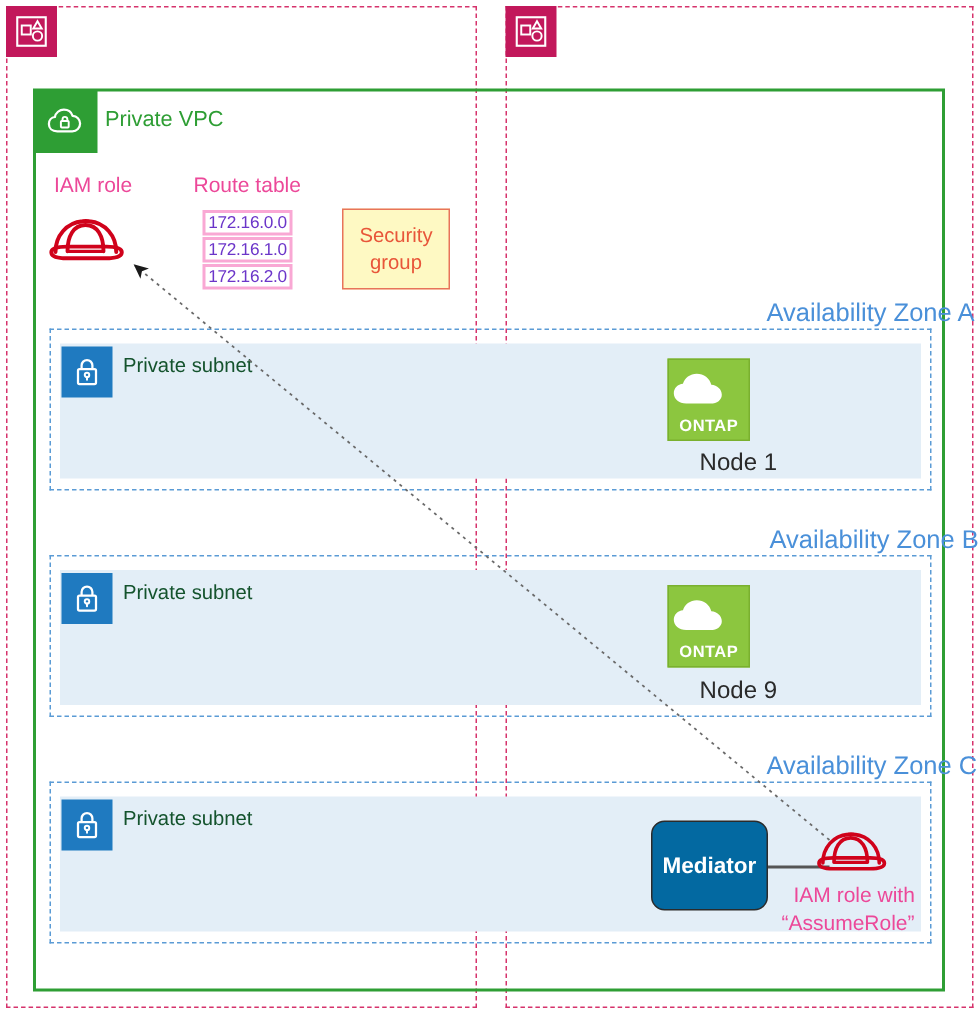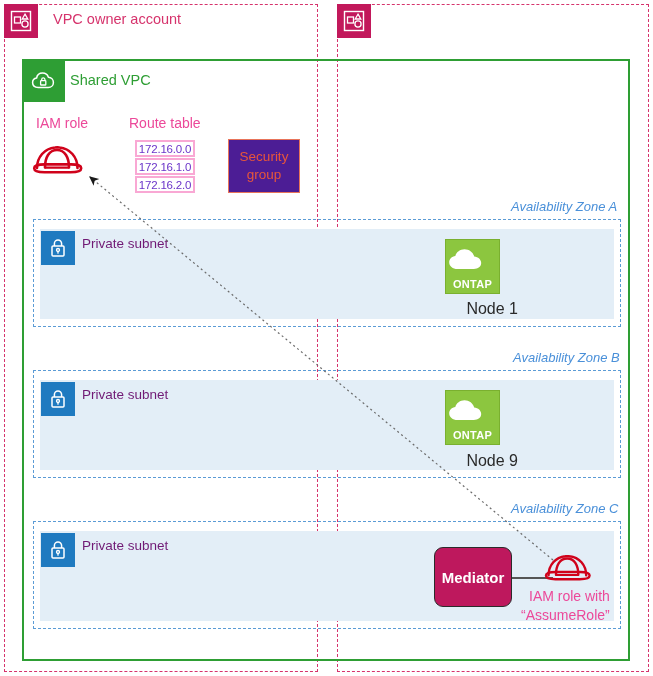--- a/index.html
+++ b/index.html
@@ -60,40 +60,39 @@
   
   .az-frame{
     position:absolute;
     border:1.6px dashed #5b9bd5;
     box-sizing:border-box;
     background:transparent;
   }
   .az-label{
     position:absolute;
     color:#4a90d9;
-    font-size:13px;
-    font-style:italic;
+    font-size:17px;
     white-space:nowrap;
   }
 
   
   .subnet-box{
     position:absolute;
     background:#e3eef7;
     box-sizing:border-box;
   }
   .subnet-icon{
     position:absolute;
     width:34px;height:34px;
     background:#1f7ac0;
     display:flex;align-items:center;justify-content:center;
   }
   .subnet-label{
     position:absolute;
-    color:#701a75;
+    color:#14532d;
     font-size:13.5px;
     white-space:nowrap;
   }
 
   
   .cap{
     position:absolute;
     font-size:14px;
     color:#ec4899;
     white-space:nowrap;
@@ -116,21 +115,21 @@
     font-size:11.5px;
     display:flex;align-items:center;justify-content:center;
     letter-spacing:-0.2px;
   }
 
   
   .sg-box{
     position:absolute;
     box-sizing:border-box;
     border:1.5px solid #e8745a;
-    background:#4c1d95;
+    background:#fef9c3;
     color:#e8563a;
     font-size:13.5px;
     display:flex;align-items:center;justify-content:center;
     text-align:center;
     line-height:1.35;
   }
 
   
   .ontap-box{
     position:absolute;
@@ -148,21 +147,21 @@
     color:#ffffff;
     font-size:11px;
     font-weight:bold;
     letter-spacing:0.3px;
   }
 
   
   .mediator-box{
     position:absolute;
     box-sizing:border-box;
-    background:#be185d;
+    background:#0369a1;
     border:1.5px solid #2b2b2b;
     border-radius:9px;
     color:#ffffff;
     font-size:15px;
     font-weight:bold;
     display:flex;align-items:center;justify-content:center;
   }
   .connector{
     position:absolute;
     background:#555555;
@@ -180,41 +179,40 @@
   <div class="account-frame" style="left:337px;top:4px;width:312px;height:668px;"></div>
 
   <div class="account-icon" style="left:4px;top:4px;">
     <svg width="22" height="22" viewBox="0 0 22 22" aria-hidden="true">
       <rect x="1.5" y="1.5" width="19" height="19" fill="none" stroke="#ffffff" stroke-width="1.4"></rect>
       <rect x="4.5" y="7" width="6" height="6" fill="none" stroke="#ffffff" stroke-width="1.3"></rect>
       <path d="M15 4.2 L17.8 9 L12.2 9 Z" fill="none" stroke="#ffffff" stroke-width="1.3"></path>
       <circle cx="15" cy="14" r="3.1" fill="none" stroke="#ffffff" stroke-width="1.3"></circle>
     </svg>
   </div>
-  <div class="account-label" style="left:53px;top:11px;">VPC owner account</div>
 
   <div class="account-icon" style="left:337px;top:4px;">
     <svg width="22" height="22" viewBox="0 0 22 22" aria-hidden="true">
       <rect x="1.5" y="1.5" width="19" height="19" fill="none" stroke="#ffffff" stroke-width="1.4"></rect>
       <rect x="4.5" y="7" width="6" height="6" fill="none" stroke="#ffffff" stroke-width="1.3"></rect>
       <path d="M15 4.2 L17.8 9 L12.2 9 Z" fill="none" stroke="#ffffff" stroke-width="1.3"></path>
       <circle cx="15" cy="14" r="3.1" fill="none" stroke="#ffffff" stroke-width="1.3"></circle>
     </svg>
   </div>
 
   <div class="vpc-frame" style="left:22px;top:59px;width:608px;height:602px;"></div>
   <div class="vpc-icon" style="left:23px;top:60px;">
     <svg width="26" height="22" viewBox="0 0 26 22" aria-hidden="true">
       <path d="M7.2 17.5 C3.6 17.5 1.6 15.3 1.6 12.6 C1.6 10.2 3.3 8.3 5.6 8 C6.1 5.2 8.6 3.1 11.6 3.1
                C14.3 3.1 16.6 4.8 17.4 7.2 C20.2 7.4 22.4 9.6 22.4 12.4 C22.4 15.2 20.2 17.5 17.2 17.5 Z" fill="none" stroke="#ffffff" stroke-width="1.5" stroke-linejoin="round"></path>
       <rect x="9.6" y="10.6" width="5.2" height="4.4" rx="0.6" fill="none" stroke="#ffffff" stroke-width="1.3"></rect>
       <path d="M10.7 10.6 V9.5 a1.6 1.6 0 0 1 3.2 0 V10.6" fill="none" stroke="#ffffff" stroke-width="1.3"></path>
     </svg>
   </div>
-  <div class="vpc-label" style="left:70px;top:72px;">Shared VPC</div>
+  <div class="vpc-label" style="left:70px;top:72px;">Private VPC</div>
 
   <div class="cap" style="left:36px;top:115px;">IAM role</div>
   <div class="abs" style="left:31px;top:138px;">
     <svg width="56" height="40" viewBox="0 0 56 40" aria-hidden="true">
       <path d="M6 30 C6 19 13.5 10.5 24 9.5 C25.5 9.3 27 9.3 28.5 9.5 C39 10.5 46.5 19 46.5 30" fill="none" stroke="#d0021b" stroke-width="2.6" stroke-linecap="round"></path>
       <path d="M14 29.5 C14 19.5 18 12 26 12 C34 12 38 19.5 38 29.5" fill="none" stroke="#d0021b" stroke-width="2.6" stroke-linecap="round"></path>
       <path d="M3.2 30.2 C3.2 27.8 6.5 26.4 13.5 26.4 L40 26.4 C47 26.4 50.2 27.8 50.2 30.2
                C50.2 32.8 46.5 34.2 39.5 34.2 L13.5 34.2 C6.8 34.2 3.2 32.8 3.2 30.2 Z" fill="none" stroke="#d0021b" stroke-width="2.6" stroke-linejoin="round"></path>
       <path d="M14.5 29.6 L37.5 29.6" fill="none" stroke="#d0021b" stroke-width="2.2" stroke-linecap="round"></path>
     </svg>

